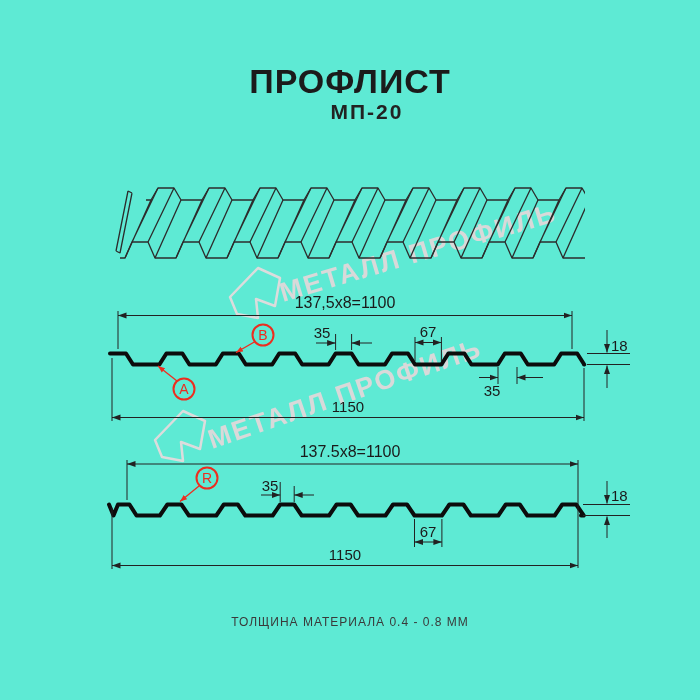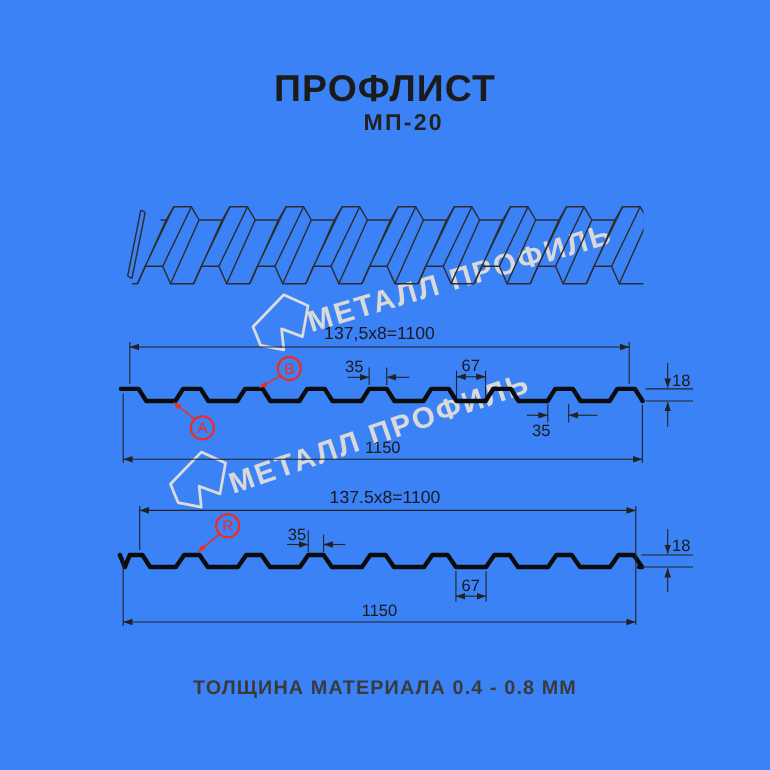--- a/index.html
+++ b/index.html
@@ -1,23 +1,23 @@
 <!DOCTYPE html>
 <html><head>
 <meta charset="utf-8">
 <style>
   html,body{margin:0;padding:0;background:#ffffff;}
-  .page{position:relative;width:700px;height:700px;background:#3b82f6;overflow:hidden;
+  .page{position:relative;width:700px;height:700px;background:#5eead4;overflow:hidden;
         font-family:"Liberation Sans",sans-serif;}
   .title{position:absolute;top:62px;left:0;width:700px;text-align:center;
          font-size:34px;font-weight:700;letter-spacing:1px;color:#1b1b1b;}
   .subtitle{position:absolute;top:100px;left:0;width:700px;text-align:center;
          font-size:21px;font-weight:700;letter-spacing:2px;color:#222;margin-left:17px;}
   .footer{position:absolute;top:615px;left:0;width:700px;text-align:center;
-         font-size:18px;font-weight:700;letter-spacing:1px;color:#3a3a3a;}
+         font-size:12px;font-weight:400;letter-spacing:1px;color:#3a3a3a;}
   svg.canvas{position:absolute;left:0;top:0;}
   .dimline{stroke:#222;stroke-width:1;fill:none;}
   .dimtext{font-size:15px;fill:#1a1a1a;}
   .dimtext-big{font-size:16px;fill:#1a1a1a;}
   .profile{stroke:#0c0c0c;stroke-width:4;fill:none;stroke-linejoin:round;stroke-linecap:round;}
   .sheet3d{stroke:#2c2c2c;stroke-width:1.3;fill:none;stroke-linejoin:round;}
   .wm-text{font-size:27px;font-weight:700;letter-spacing:2px;fill:#d9d9d9;}
   .wm-logo{stroke:#dcdcdc;stroke-width:2.5;fill:none;stroke-linejoin:round;}
   .redline{stroke:#ed2d1f;stroke-width:1.3;fill:none;}
   .redcircle{stroke:#ed2d1f;stroke-width:2;fill:none;}

